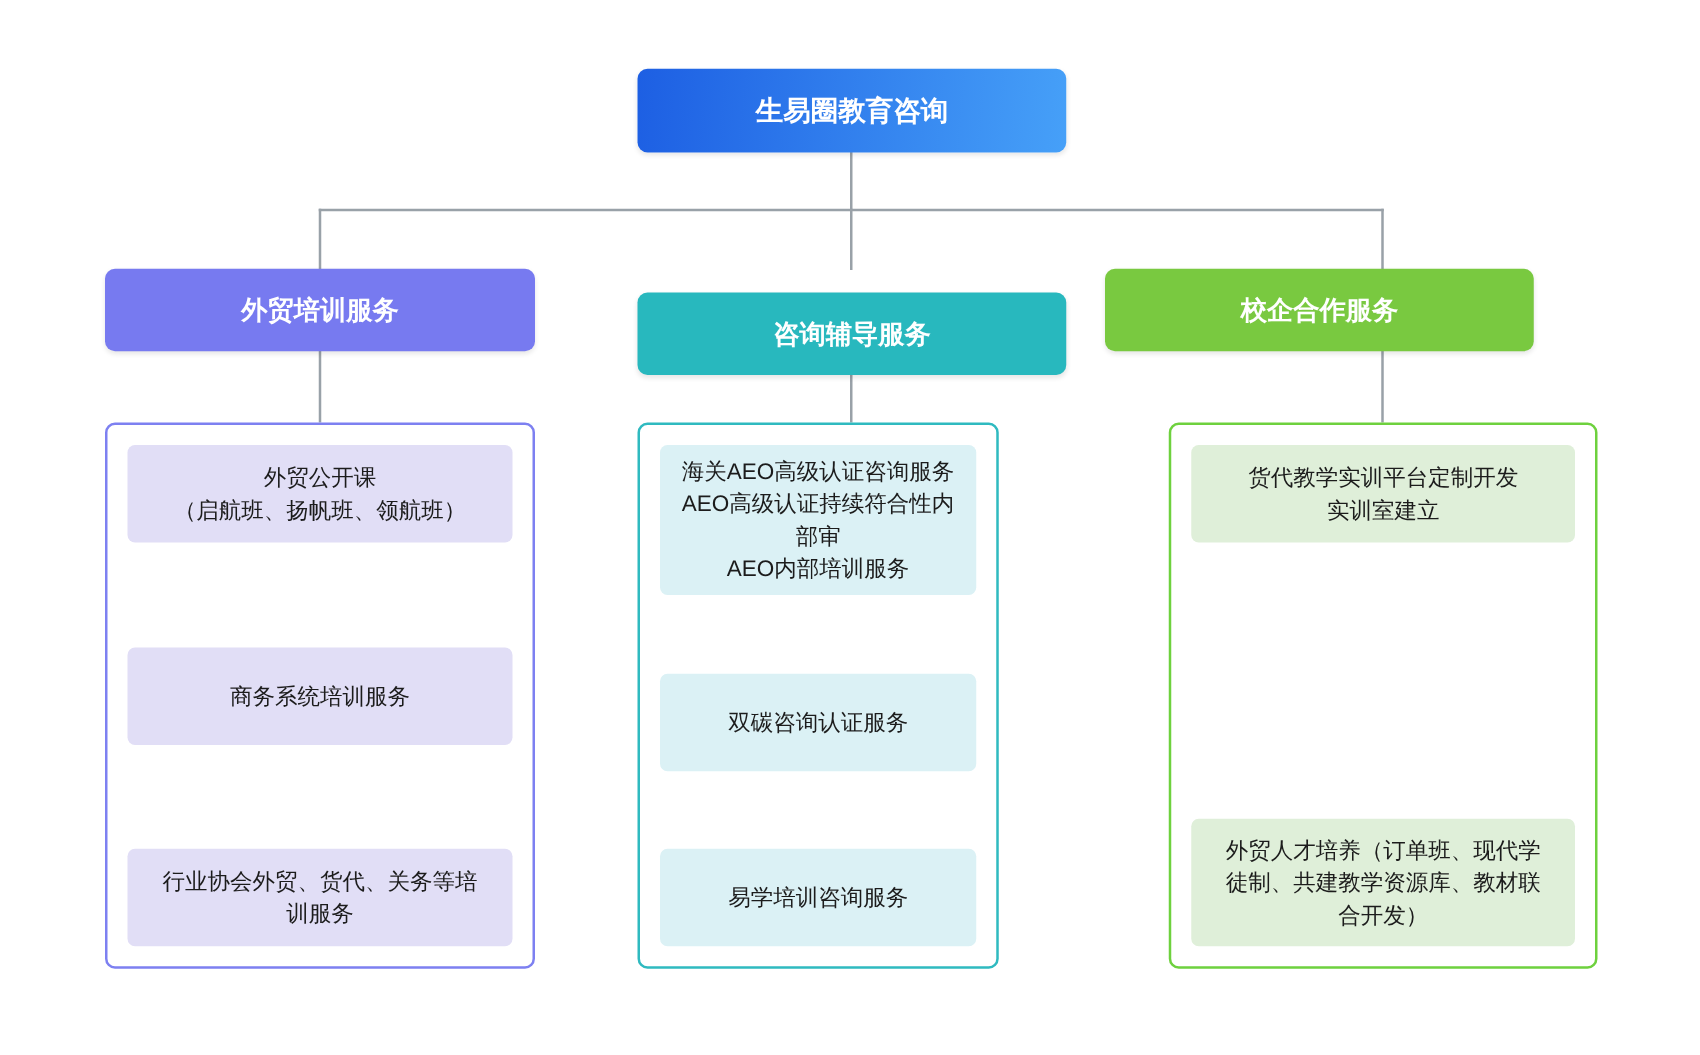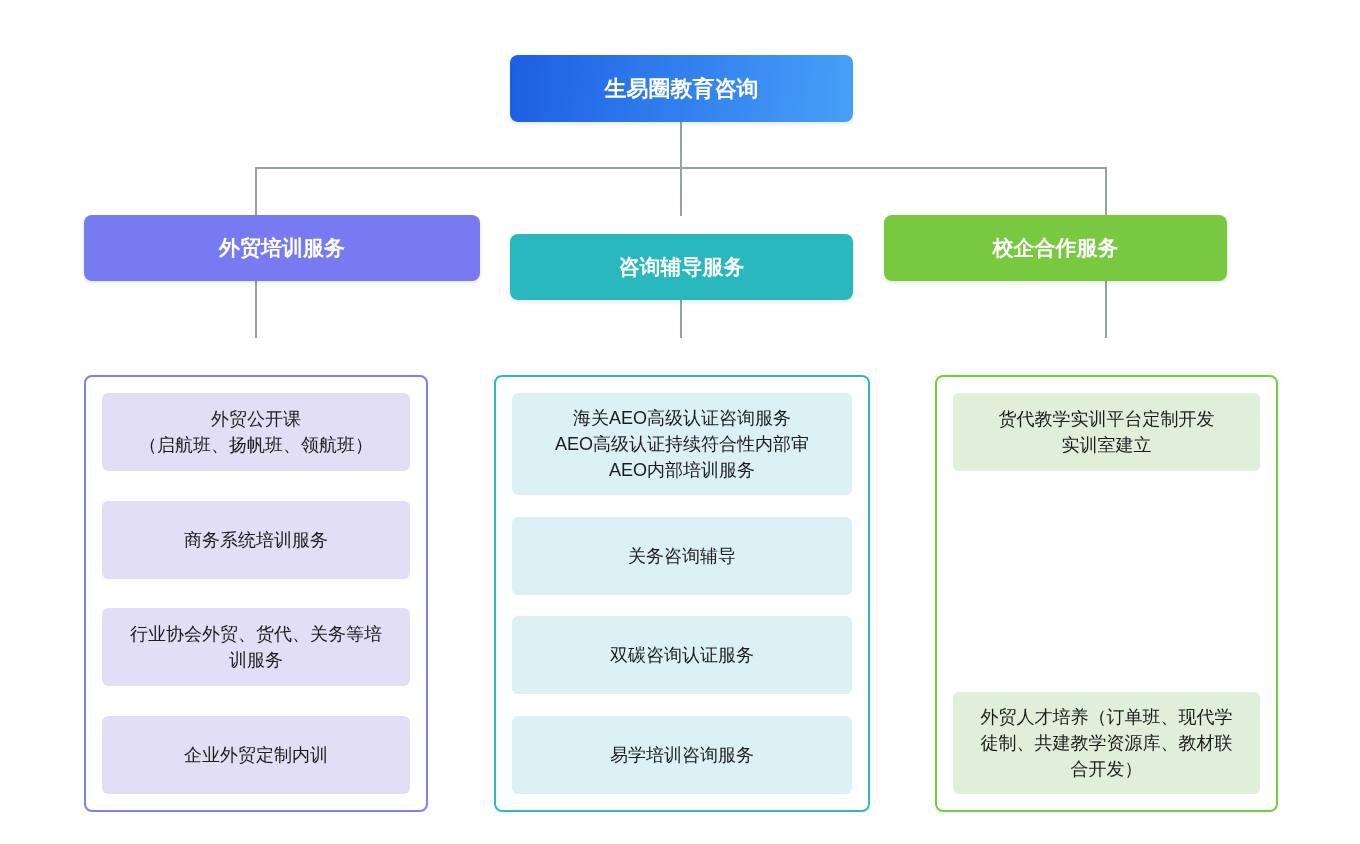--- a/index.html
+++ b/index.html
@@ -25,29 +25,29 @@
   .line{position:absolute;background:var(--connector);}
   .v{width:2px;}
   .h{height:2px;}
 
   .node{position:absolute;display:flex;align-items:center;justify-content:center;
     border-radius:8px;color:#ffffff;font-weight:bold;text-align:center;
     box-shadow:0 2px 4px rgba(0,0,0,0.10);}
   .root-node{left:510px;top:55px;width:343px;height:67px;font-size:22px;
     background:linear-gradient(96deg,var(--root-grad-start),var(--root-grad-end));}
   .branch-header{top:215px;height:66px;font-size:21px;}
-  .bh1{left:84px;width:396px;background:var(--branch1-header);}
+  .bh1{left:84px;width:344px;background:var(--branch1-header);}
   .bh2{left:510px;width:343px;background:var(--branch2-header);margin-top:19px;}
   .bh3{left:884px;width:343px;background:var(--branch3-header);}
 
   .panel{position:absolute;top:338px;height:437px;background:#ffffff;
     border-radius:8px;padding:16px;display:flex;flex-direction:column;
-    justify-content:space-between;margin-top:37px;}
+    justify-content:space-between;}
   .p1{left:84px;width:344px;border:2px solid var(--branch1-border);}
-  .p2{left:494px;width:376px;border:2px solid var(--branch2-border);}
+  .p2{left:510px;width:289px;border:2px solid var(--branch2-border);}
   .p3{left:935px;width:343px;border:2px solid var(--branch3-border);}
 
   .item{border-radius:6px;min-height:78px;display:flex;align-items:center;
     justify-content:center;text-align:center;padding:8px 12px;
     font-size:18px;line-height:26px;color:var(--item-text);white-space:pre-line;}
   .item.tall{min-height:102px;}
   .p1 .item{background:var(--branch1-item);}
   .p2 .item{background:var(--branch2-item);}
   .p3 .item{background:var(--branch3-item);}
 </style>
@@ -78,28 +78,26 @@
   <div class="node branch-header bh3">
     <span>校企合作服务</span>
   </div>
 
   <div class="panel p1">
     <div class="item"><span>外贸公开课
 （启航班、扬帆班、领航班）</span></div>
     <div class="item"><span>商务系统培训服务</span></div>
     <div class="item"><span>行业协会外贸、货代、关务等培
 训服务</span></div>
-    <div class="item"><span>企业外贸定制内训</span></div>
   </div>
 
   <div class="panel p2">
     <div class="item tall"><span>海关AEO高级认证咨询服务
 AEO高级认证持续符合性内部审
 AEO内部培训服务</span></div>
-    <div class="item"><span>关务咨询辅导</span></div>
     <div class="item"><span>双碳咨询认证服务</span></div>
     <div class="item"><span>易学培训咨询服务</span></div>
   </div>
 
   <div class="panel p3">
     <div class="item"><span>货代教学实训平台定制开发
 实训室建立</span></div>
     <div class="item tall"><span>外贸人才培养（订单班、现代学
 徒制、共建教学资源库、教材联
 合开发）</span></div>

